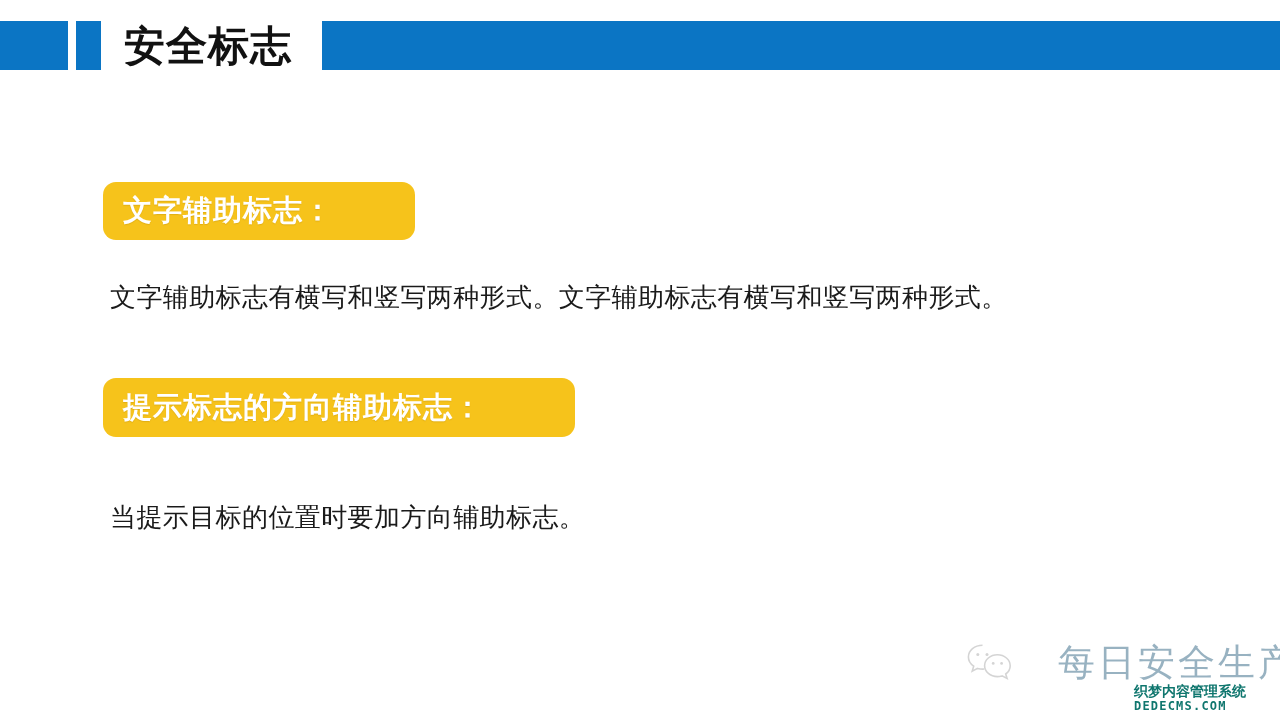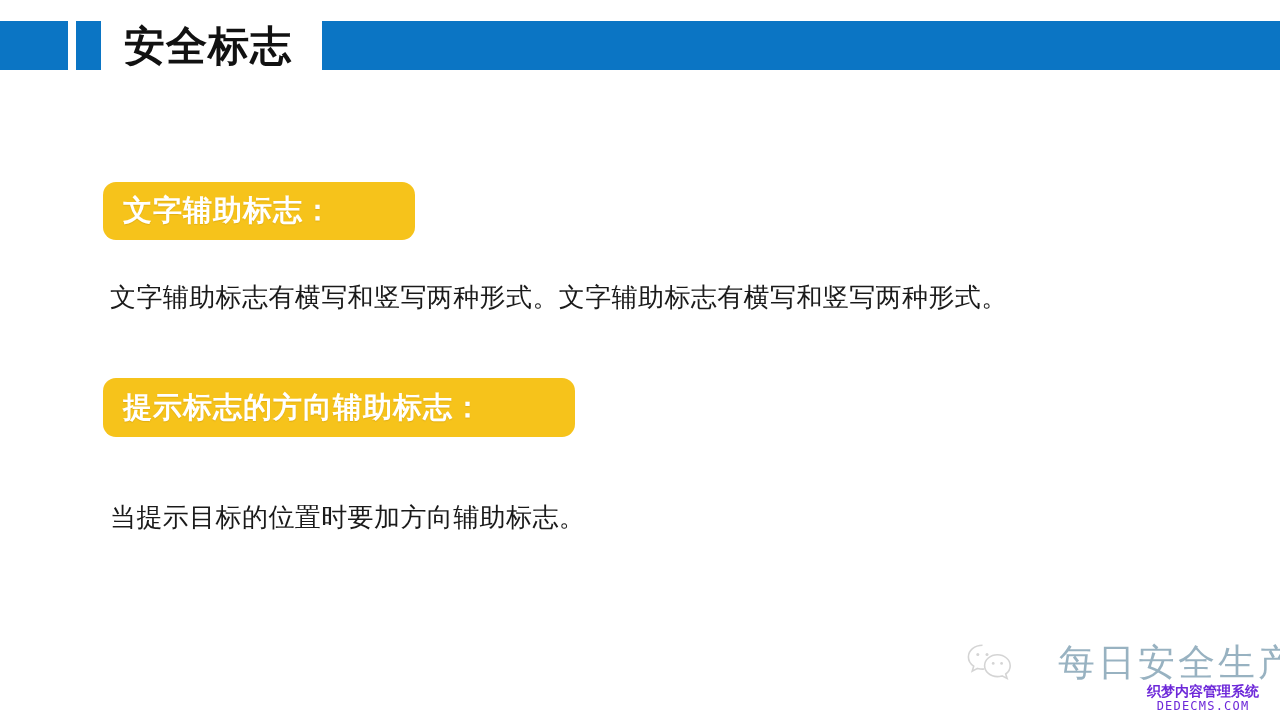--- a/index.html
+++ b/index.html
@@ -127,34 +127,33 @@
     letter-spacing: 3px;
     white-space: nowrap;
     margin-left: 30px;
   }
 
   .wm-dede {
     position: absolute;
     left: 1134px;
     top: 684px;
     width: 138px;
-    text-align: center;
-    color: #6d28d9;
+    color: #0f766e;
   }
   .wm-dede-cn {
     font-size: 14px;
     font-weight: bold;
     letter-spacing: 0px;
     line-height: 15px;
     white-space: nowrap;
   }
   .wm-dede-en {
     font-family: "DejaVu Sans Mono", "Liberation Mono", monospace;
     font-size: 12px;
-    font-weight: normal;
+    font-weight: bold;
     letter-spacing: 1.2px;
     line-height: 14px;
     white-space: nowrap;
   }
 </style>
 </head>
 <body>
 
 <div class="slide">
 

